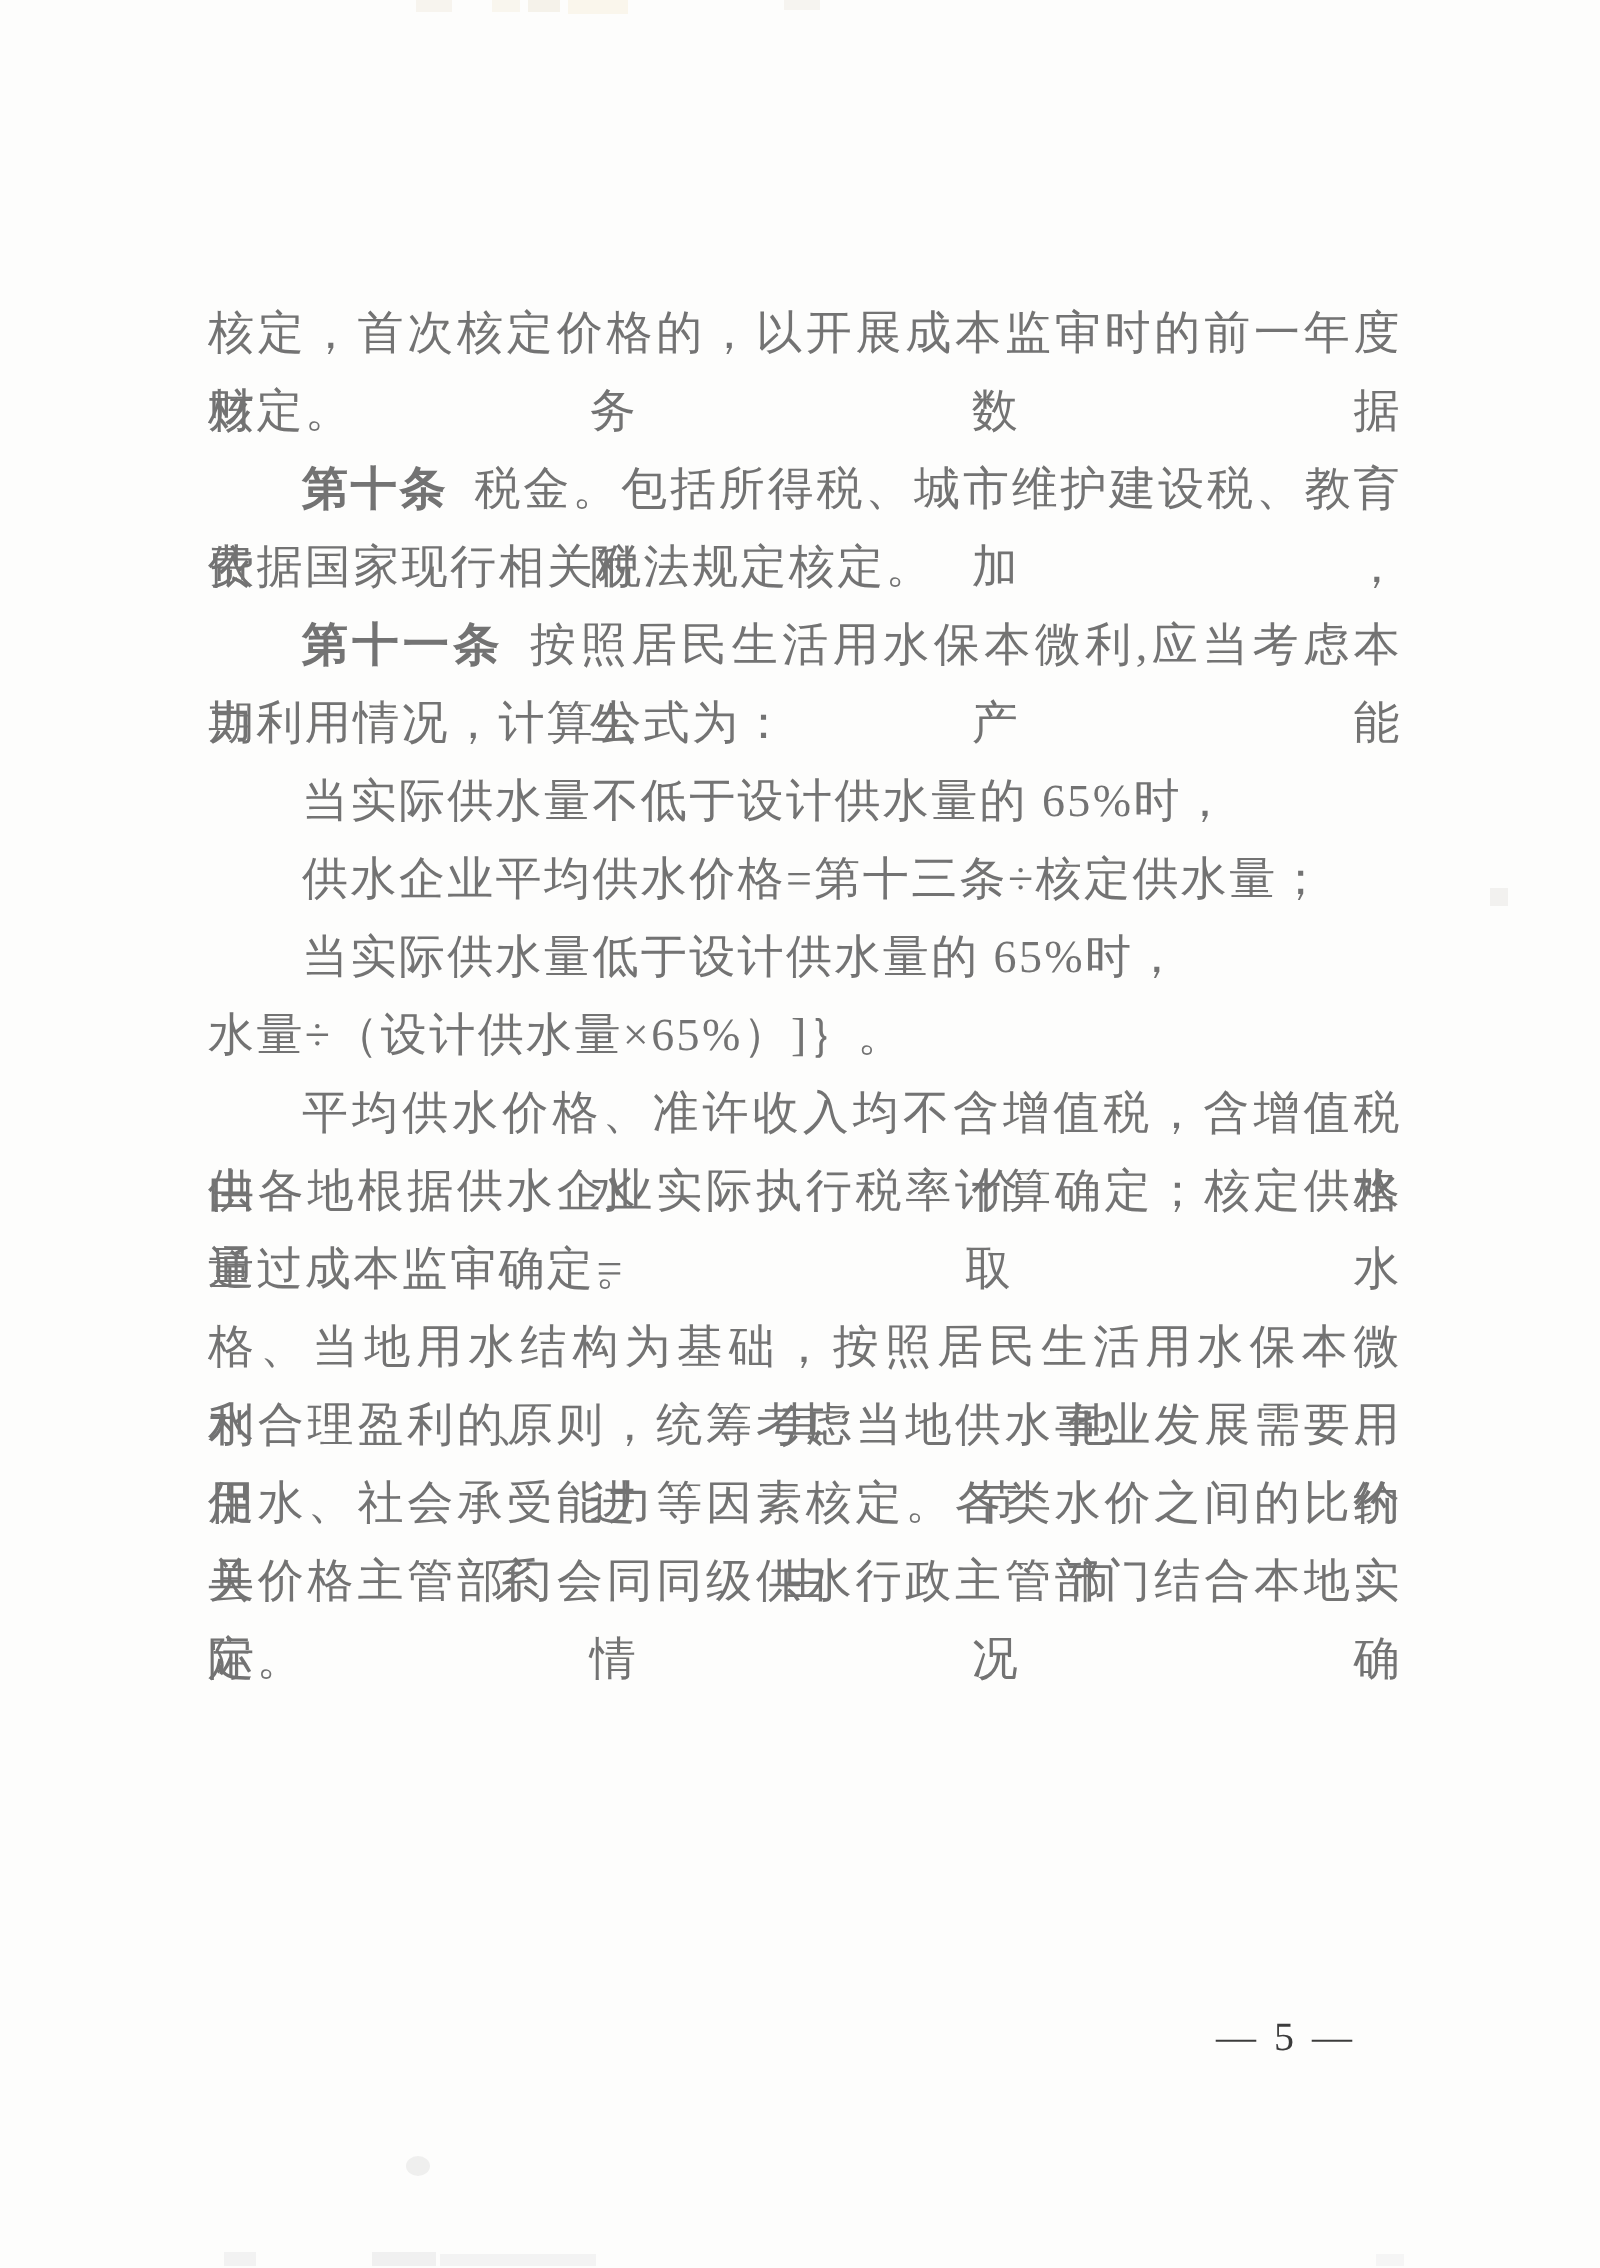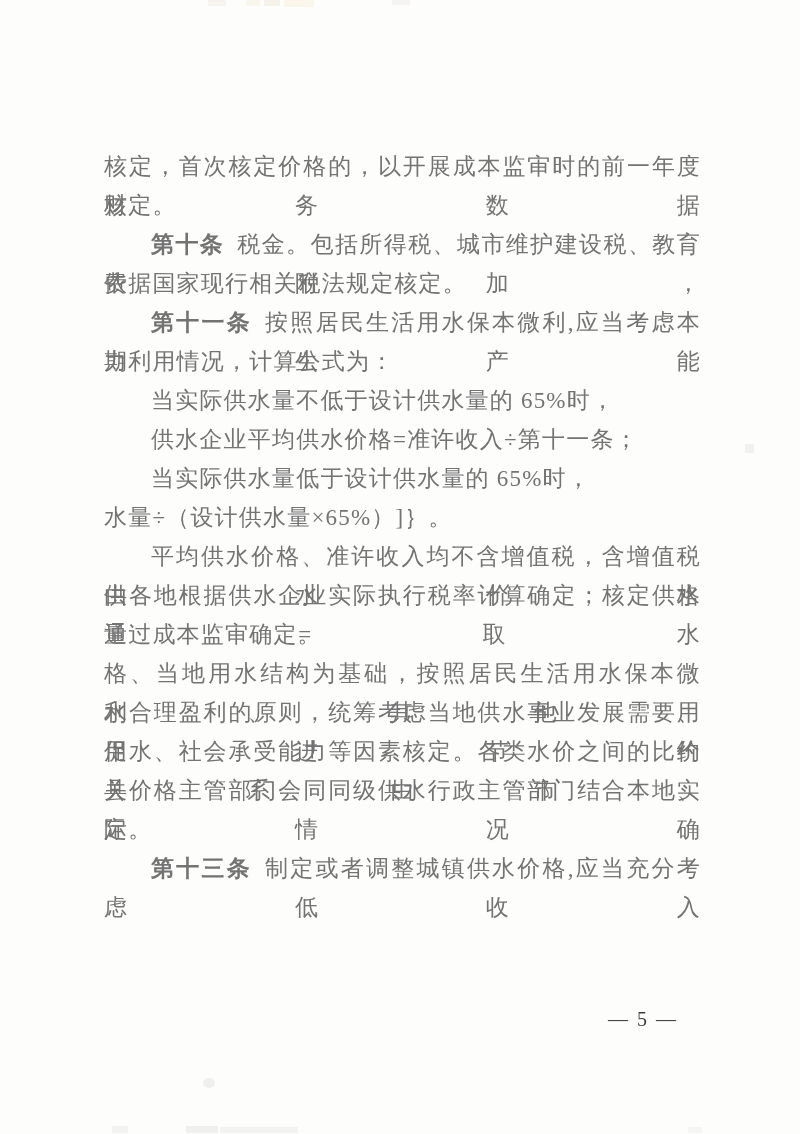--- a/index.html
+++ b/index.html
@@ -83,29 +83,28 @@
   <span class="artifact a11"></span>
 
   <div class="text-block" id="text-block">
       <div class="line justify"><span>核定，首次核定价格的，以开展成本监审时的前一年度财务数据</span></div>
       <div class="line"><span>核定。</span></div>
       <div class="line indent justify"><span class="b">第十条</span><span>税金。包括所得税、城市维护建设税、教育费附加，</span></div>
       <div class="line"><span>依据国家现行相关税法规定核定。</span></div>
       <div class="line indent justify"><span class="b">第十一条</span><span>按照居民生活用水保本微利,应当考虑本期生产能</span></div>
       <div class="line"><span>力利用情况，计算公式为：</span></div>
       <div class="line indent"><span>当实际供水量不低于设计供水量的 65%时，</span></div>
-      <div class="line indent"><span>供水企业平均供水价格=准许收入÷第十一条；</span></div>
+      <div class="line indent"><span>供水企业平均供水价格=第十三条÷核定供水量；</span></div>
       <div class="line indent"><span>当实际供水量低于设计供水量的 65%时，</span></div>
       <div class="line"><span>水量÷（设计供水量×65%）]｝。</span></div>
       <div class="line indent justify"><span>平均供水价格、准许收入均不含增值税，含增值税供水价格</span></div>
       <div class="line justify"><span>由各地根据供水企业实际执行税率计算确定；核定供水量=取水</span></div>
       <div class="line"><span>通过成本监审确定。</span></div>
       <div class="line justify"><span>格、当地用水结构为基础，按照居民生活用水保本微利、其他用</span></div>
       <div class="line justify"><span>水合理盈利的原则，统筹考虑当地供水事业发展需要、促进节约</span></div>
       <div class="line justify"><span>用水、社会承受能力等因素核定。各类水价之间的比价关系由市、</span></div>
       <div class="line justify"><span>县价格主管部门会同同级供水行政主管部门结合本地实际情况确</span></div>
       <div class="line"><span>定。</span></div>
-      <div class="line indent justify"><span class="b">第十三条</span><span>制定或者调整城镇供水价格,应当充分考虑低收入</span></div>
     </div>
 
   <div class="page-number">— 5 —</div>
 
 </div>
 
 </body></html>

